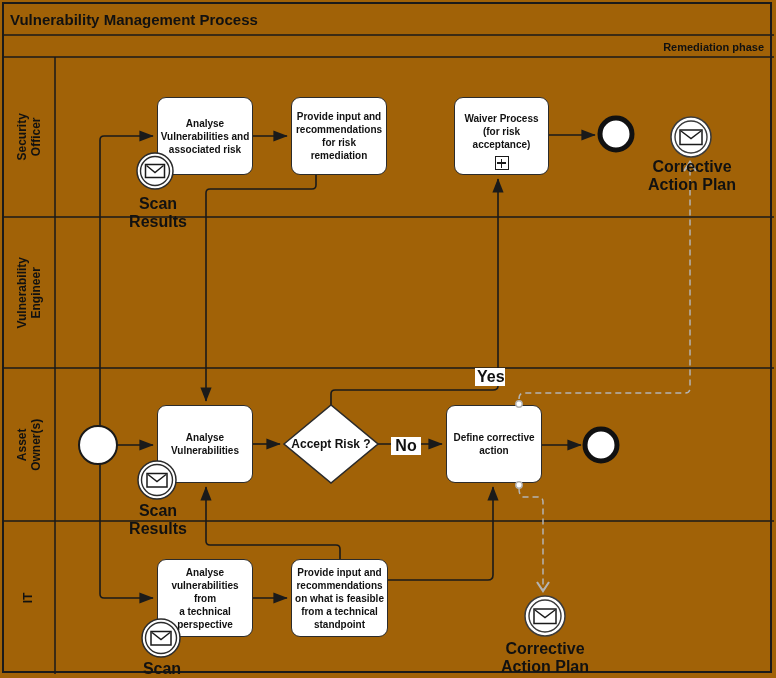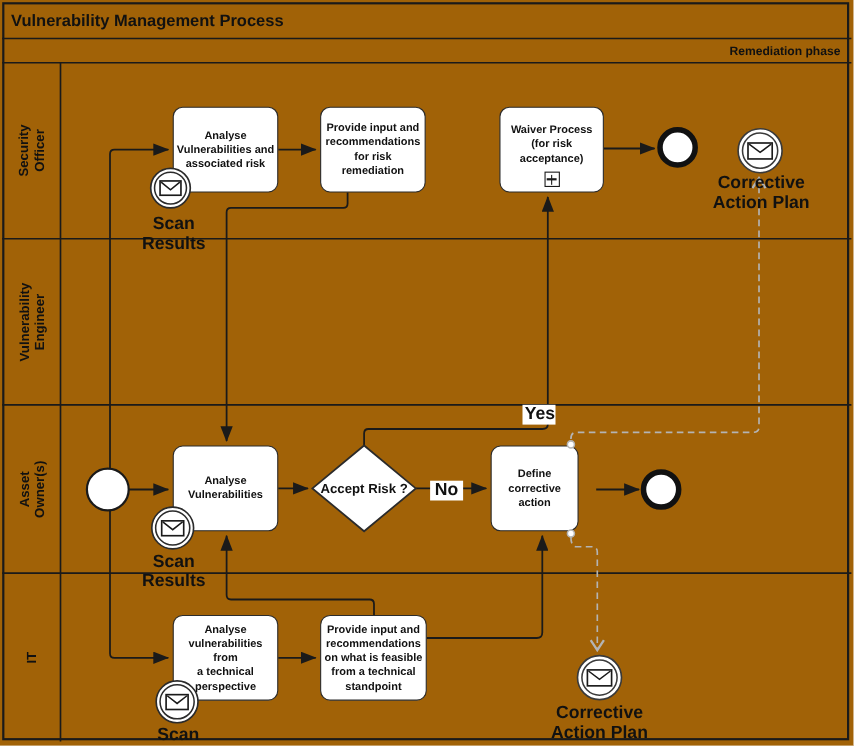--- a/index.html
+++ b/index.html
@@ -116,21 +116,21 @@
 (for risk acceptance)</span>
     <div class="plus-box">
         <i class="plus-h"></i>
         <i class="plus-v"></i>
       </div>
   </div>
   <div class="task" style="left:157px;top:405px;width:96px;height:78px;">
     <span>Analyse
 Vulnerabilities</span>
     </div>
-  <div class="task" style="left:446px;top:405px;width:80px;height:78px;">
+  <div class="task" style="left:446px;top:405px;width:96px;height:78px;">
     <span>Define corrective
 action</span>
     </div>
   <div class="task" style="left:157px;top:559px;width:96px;height:78px;">
     <span>Analyse
 vulnerabilities from
 a technical
 perspective</span>
     </div>
   <div class="task" style="left:291px;top:559px;width:97px;height:78px;">

